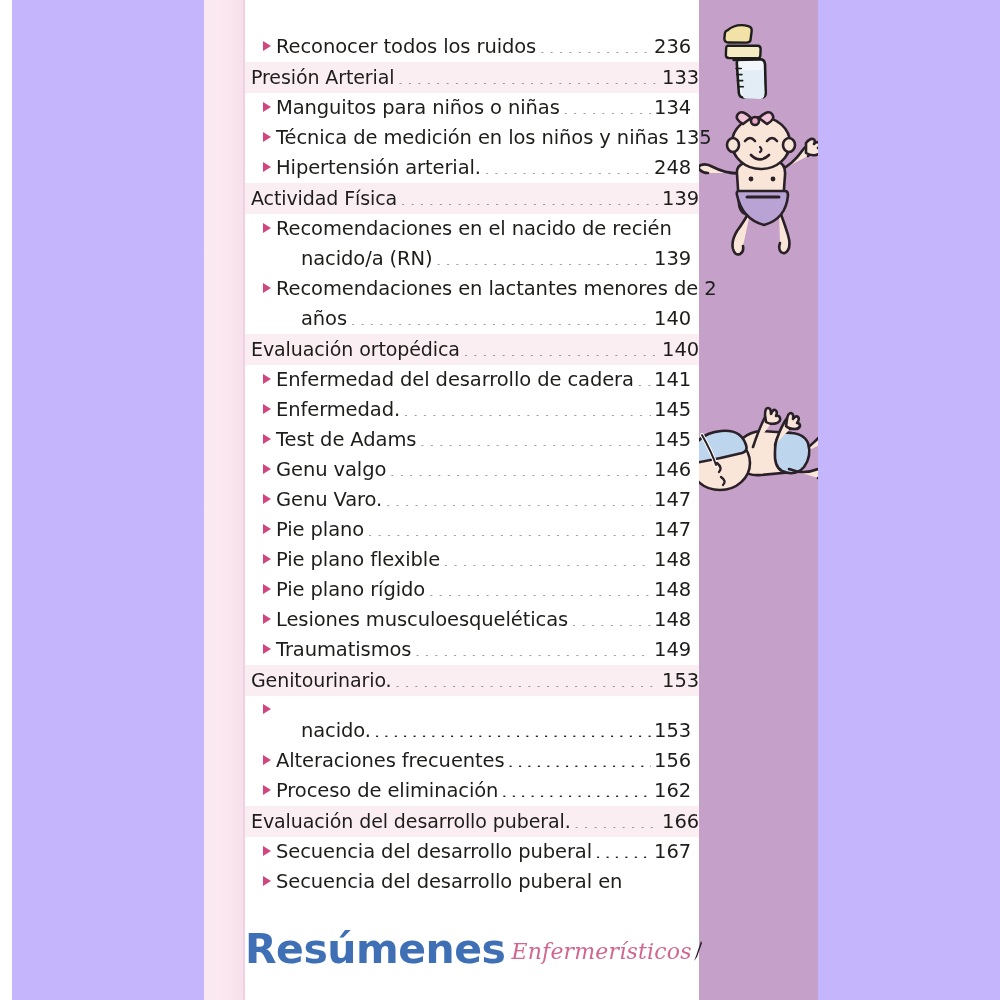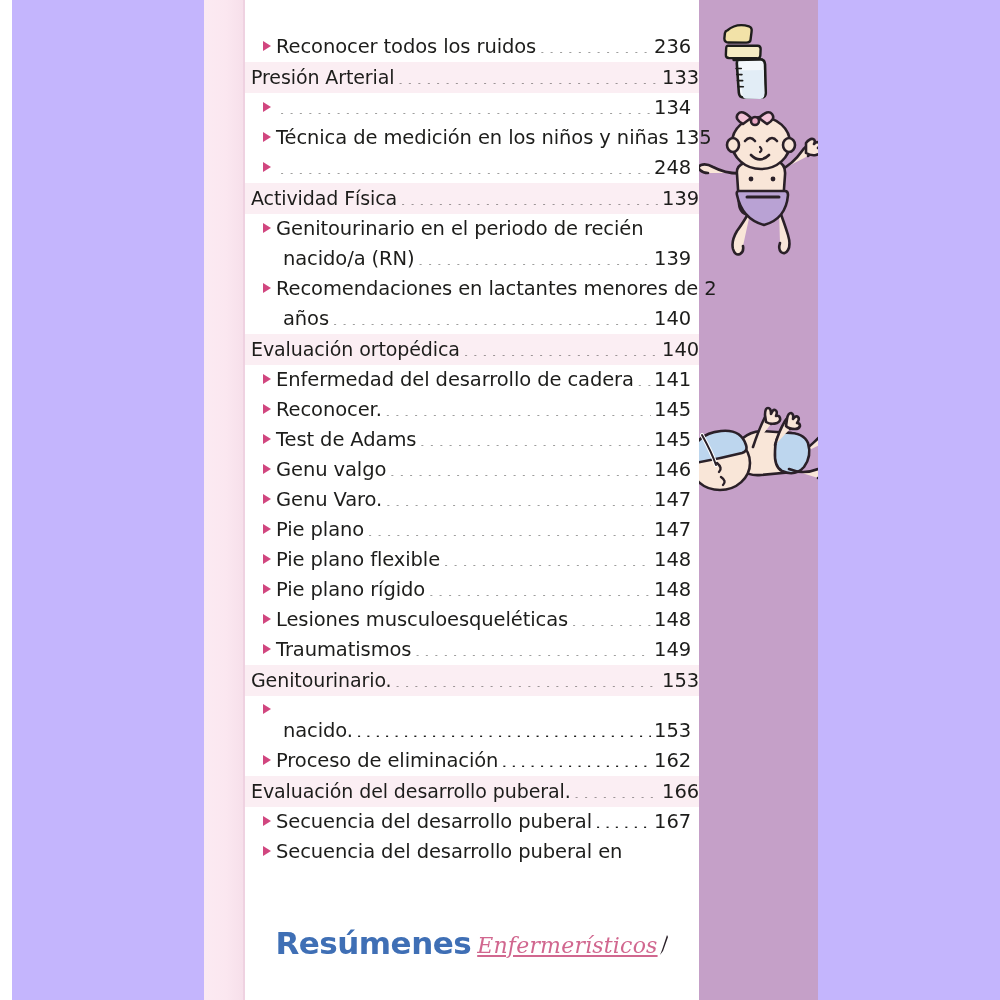--- a/index.html
+++ b/index.html
@@ -84,21 +84,21 @@
     background: #fbeef3;
     padding-left: 6px;
     font-size: 19px;
   }
 
   .row.entry {
     padding-left: 18px;
   }
 
   .row.cont {
-    padding-left: 38px;
+    padding-left: 56px;
   }
 
   .bullet {
     display: inline-block;
     width: 0;
     height: 0;
     border-left: 8px solid #d1467f;
     border-top: 5.5px solid transparent;
     border-bottom: 5.5px solid transparent;
     margin-right: 5px;
@@ -144,37 +144,36 @@
   .footer-logo {
     position: absolute;
     left: 0;
     top: 925px;
     width: 454px;
     text-align: center;
     white-space: nowrap;
   }
   .logo-main {
     font-family: "DejaVu Sans", sans-serif;
-    font-size: 31px;
+    font-size: 41px;
     font-weight: bold;
     color: #3f6fb5;
     letter-spacing: -0.5px;
     vertical-align: middle;
   }
   .logo-script {
     font-family: "DejaVu Serif", serif;
     font-style: italic;
     font-size: 22px;
     color: #d1678f;
     letter-spacing: 0.2px;
     vertical-align: middle;
     margin-left: 6px;
     position: relative;
     top: 2px;
-    text-decoration: underline;
   }
   .logo-flourish {
     display: inline-block;
     width: 10px;
     height: 22px;
     margin-left: 1px;
     vertical-align: middle;
     position: relative;
     top: 2px;
   }
@@ -290,42 +289,44 @@
           <span class="dots"></span>
           <span class="pageno">236</span>
         </div>
         <div class="row section">
           <span class="label">Presión Arterial</span>
           <span class="dots"></span>
           <span class="pageno">133</span>
         </div>
         <div class="row entry">
           <span class="bullet"></span>
+          <span class="label">Manguitos para niños o niñas</span>
           <span class="dots"></span>
           <span class="pageno">134</span>
         </div>
         <div class="row entry">
           <span class="bullet"></span>
           <span class="label">Técnica de medición en los niños y niñas</span>
           <span class="dots blank"></span>
           <span class="pageno">135</span>
         </div>
         <div class="row entry">
           <span class="bullet"></span>
+          <span class="label">Hipertensión arterial.</span>
           <span class="dots"></span>
           <span class="pageno">248</span>
         </div>
         <div class="row section">
           <span class="label">Actividad Física</span>
           <span class="dots"></span>
           <span class="pageno">139</span>
         </div>
         <div class="row entry">
           <span class="bullet"></span>
-          <span class="label">Genitourinario en el periodo de recién</span>
+          <span class="label">Recomendaciones en el nacido de recién</span>
           <span class="dots blank"></span>
           <span class="pageno"></span>
         </div>
         <div class="row cont">
           <span class="label">nacido/a (RN)</span>
           <span class="dots"></span>
           <span class="pageno">139</span>
         </div>
         <div class="row entry">
           <span class="bullet"></span>
@@ -344,21 +345,21 @@
           <span class="pageno">140</span>
         </div>
         <div class="row entry">
           <span class="bullet"></span>
           <span class="label">Enfermedad del desarrollo de cadera</span>
           <span class="dots"></span>
           <span class="pageno">141</span>
         </div>
         <div class="row entry">
           <span class="bullet"></span>
-          <span class="label">Reconocer.</span>
+          <span class="label">Enfermedad.</span>
           <span class="dots"></span>
           <span class="pageno">145</span>
         </div>
         <div class="row entry">
           <span class="bullet"></span>
           <span class="label">Test de Adams</span>
           <span class="dots"></span>
           <span class="pageno">145</span>
         </div>
         <div class="row entry">
@@ -410,20 +411,26 @@
         </div>
         <div class="row entry">
           <span class="bullet"></span>
           <span class="dots blank"></span>
           <span class="pageno"></span>
         </div>
         <div class="row cont">
           <span class="label">nacido.</span>
           <span class="dots"></span>
           <span class="pageno">153</span>
+        </div>
+        <div class="row entry">
+          <span class="bullet"></span>
+          <span class="label">Alteraciones frecuentes</span>
+          <span class="dots"></span>
+          <span class="pageno">156</span>
         </div>
         <div class="row entry">
           <span class="bullet"></span>
           <span class="label">Proceso de eliminación</span>
           <span class="dots"></span>
           <span class="pageno">162</span>
         </div>
         <div class="row section">
           <span class="label">Evaluación del desarrollo puberal.</span>
           <span class="dots"></span>

